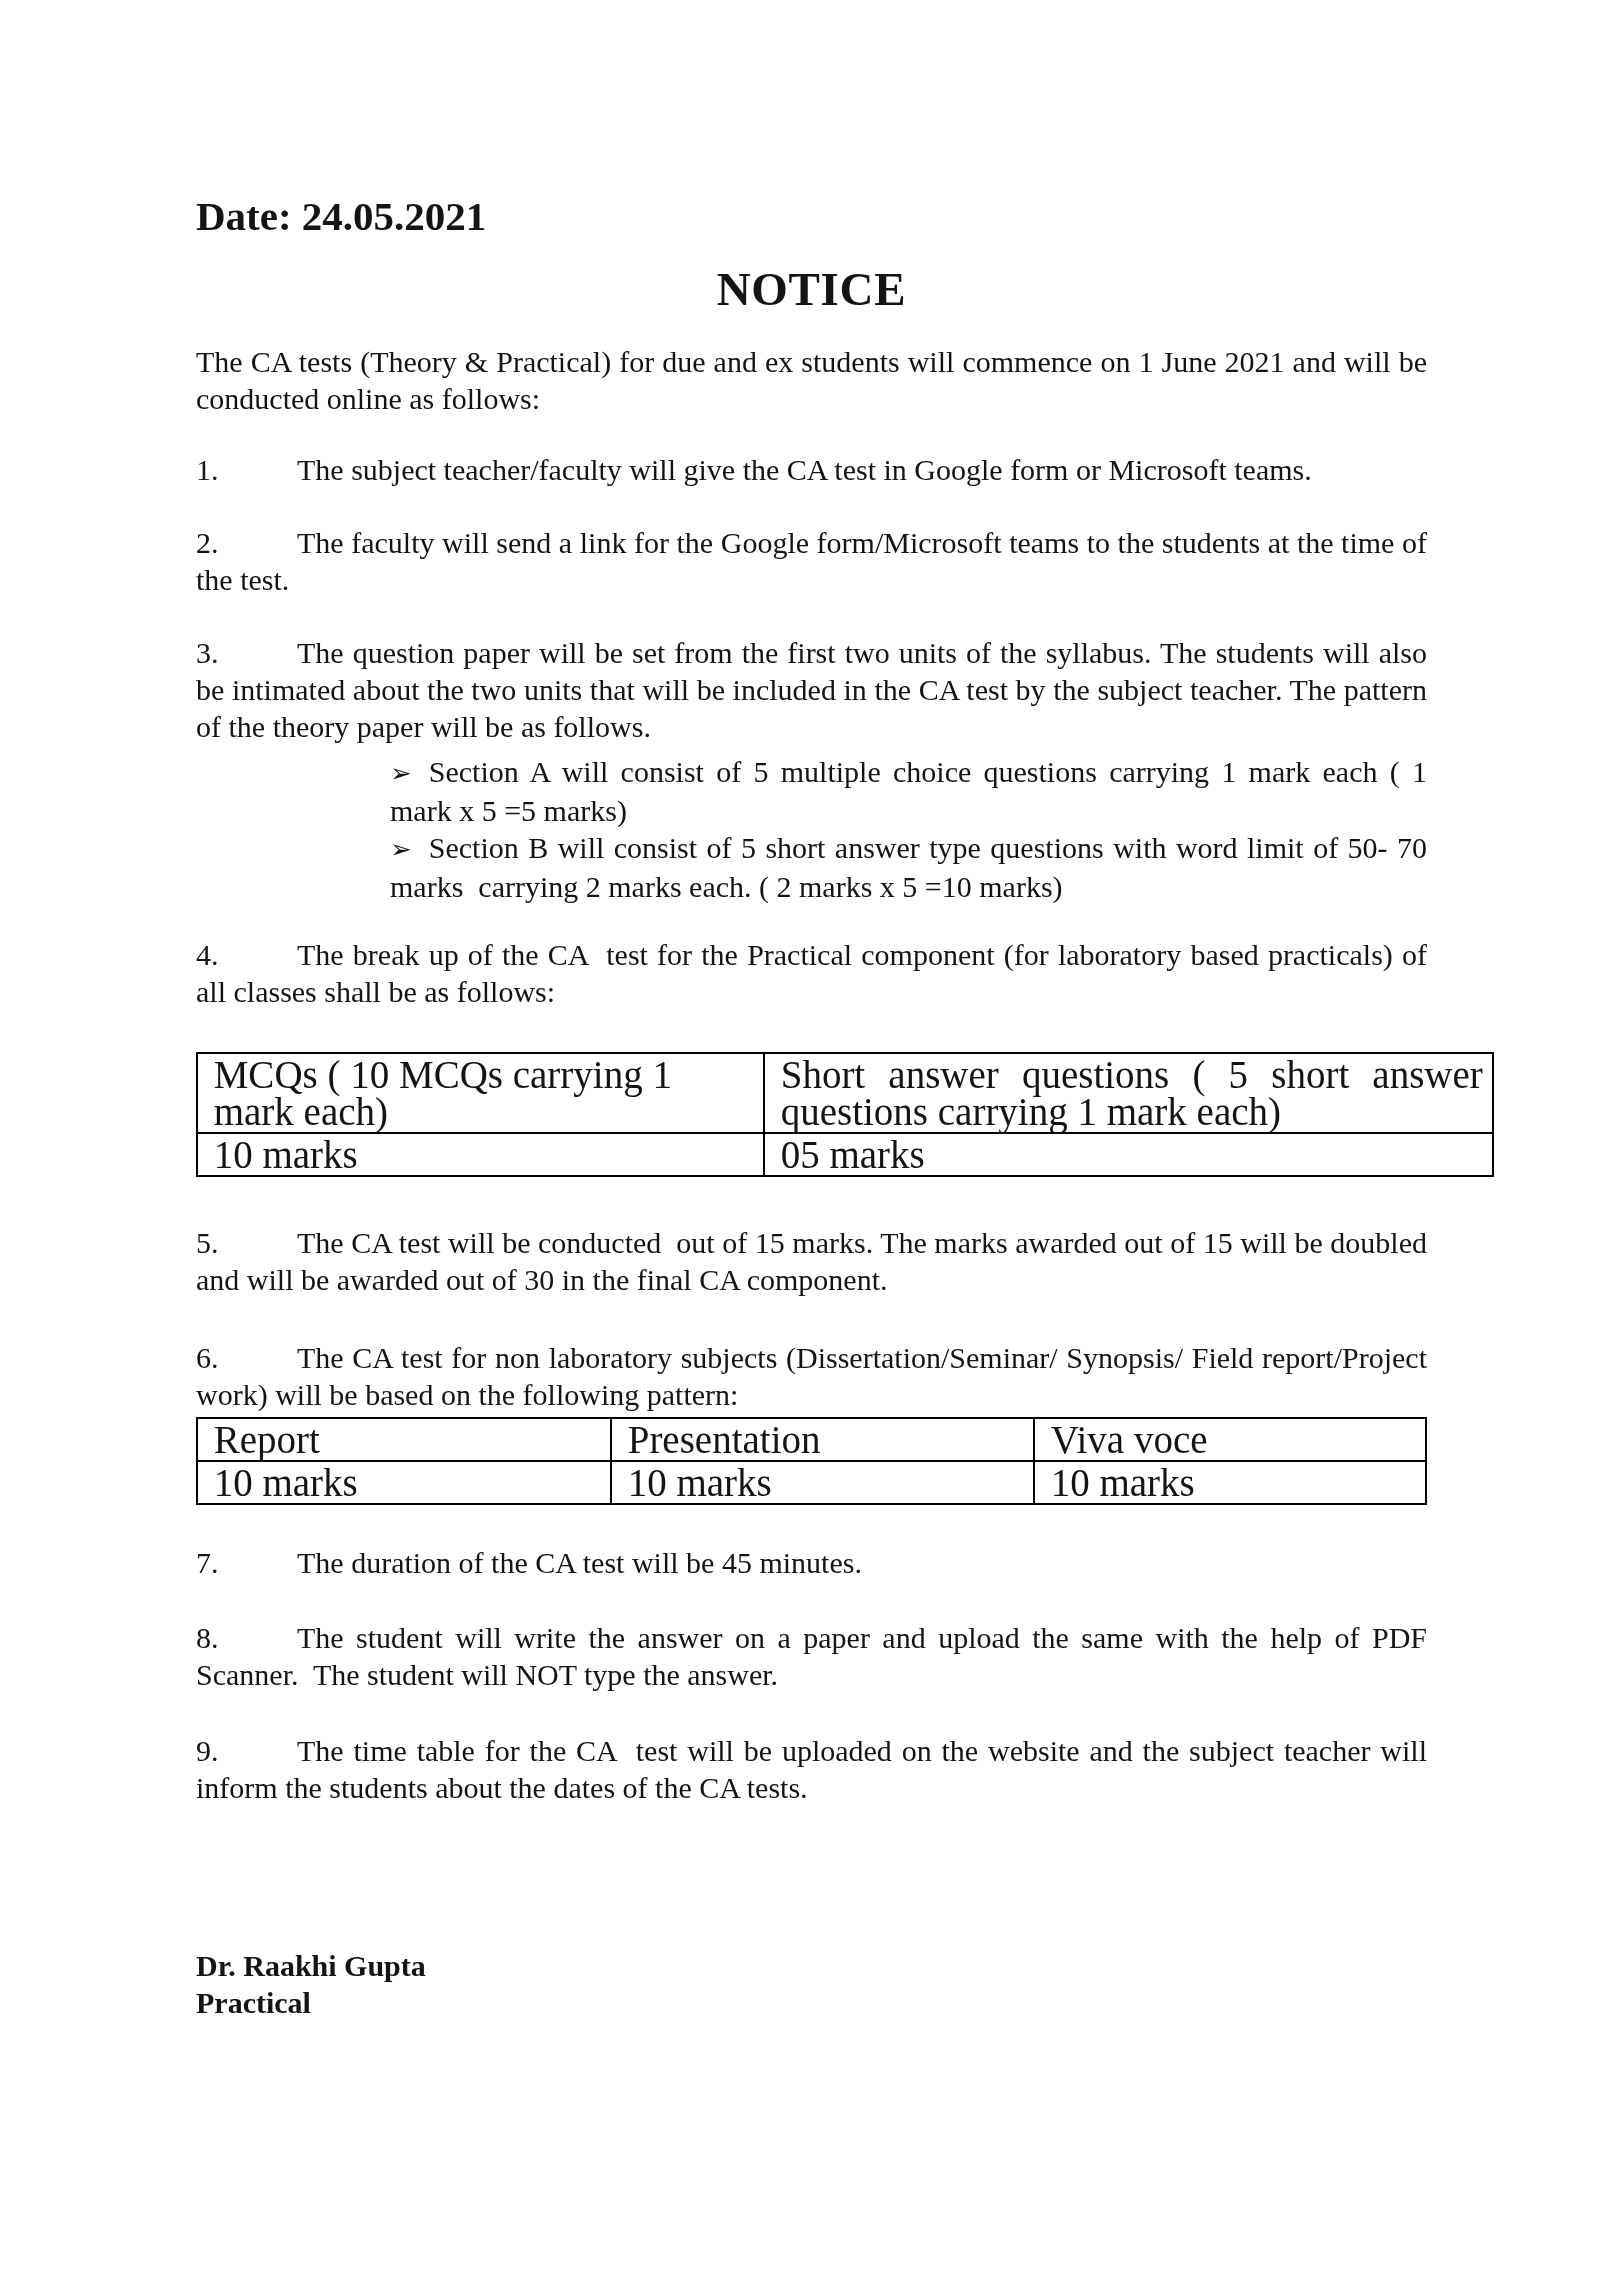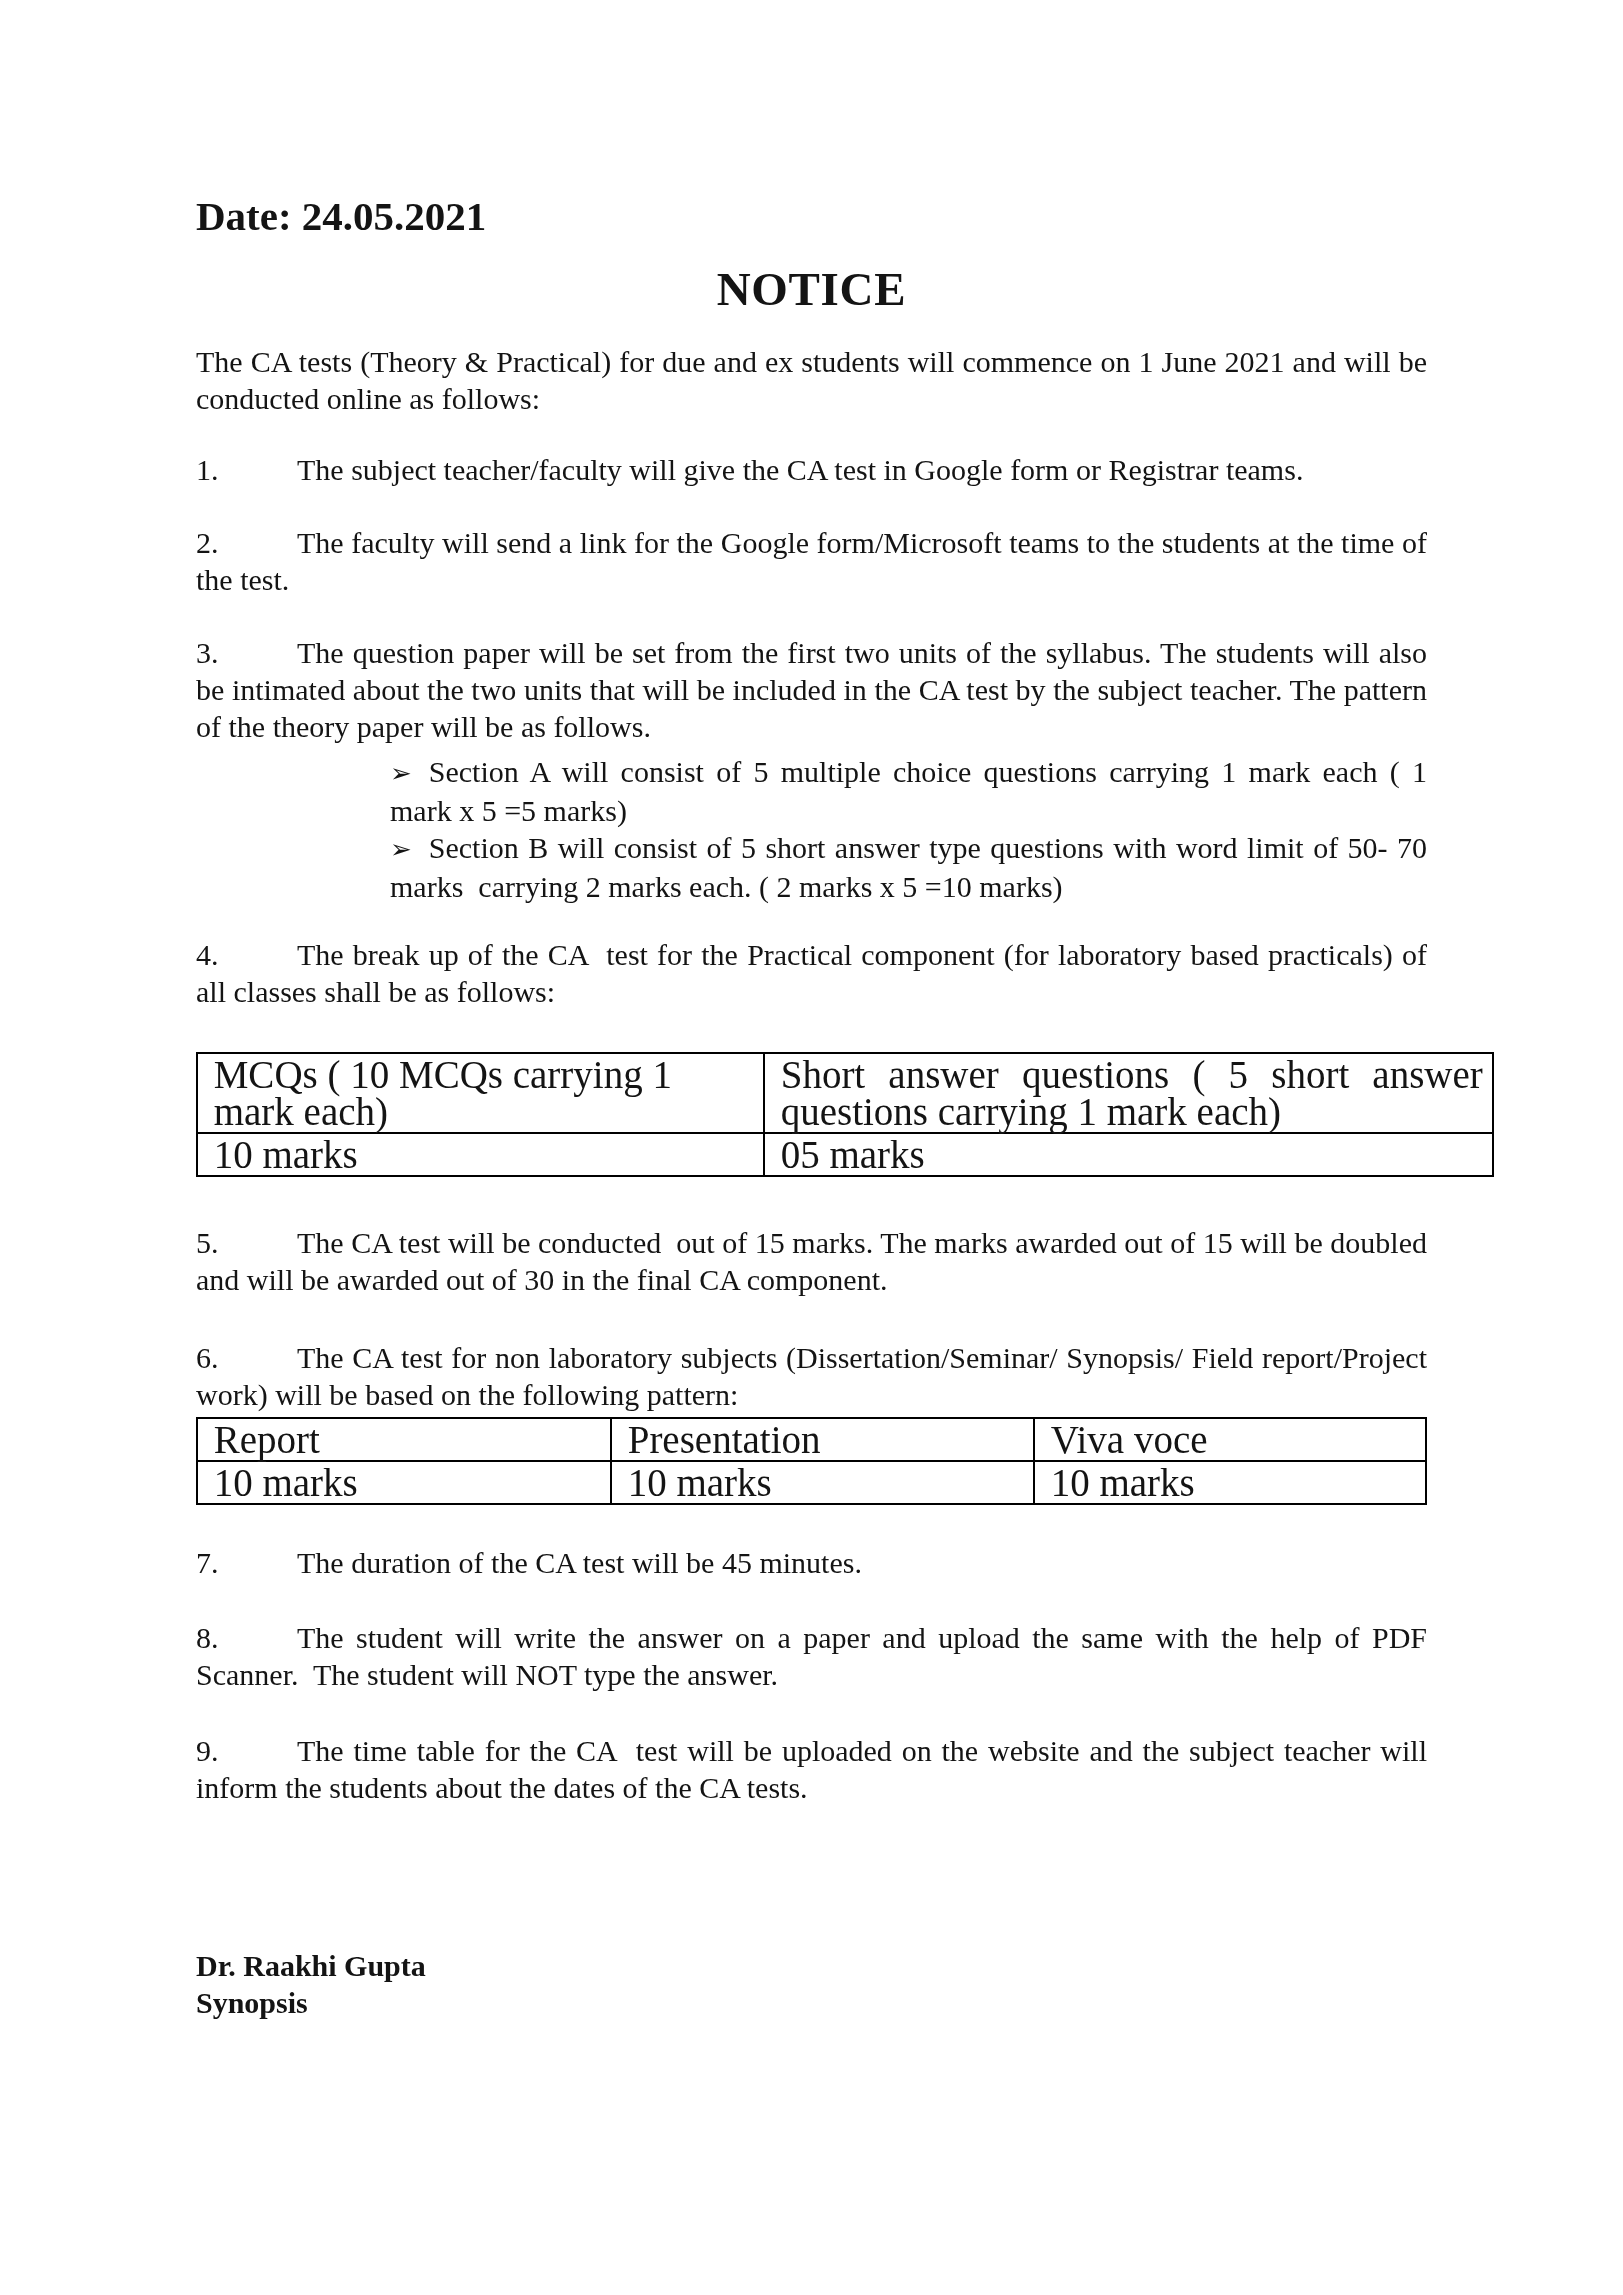--- a/index.html
+++ b/index.html
@@ -86,21 +86,21 @@
 <body>
 
 <div id="content">
 
   <div class="date-line">Date: 24.05.2021</div>
 
   <h1 class="doc-title">NOTICE</h1>
 
   <p class="para intro">The CA tests (Theory &amp; Practical) for due and ex students will commence on 1 June 2021 and will be conducted online as follows:</p>
 
-  <div class="item item-1"><span class="num">1.</span><span>The subject teacher/faculty will give the CA test in Google form or Registrar teams.</span></div>
+  <div class="item item-1"><span class="num">1.</span><span>The subject teacher/faculty will give the CA test in Google form or Microsoft teams.</span></div>
 
   <div class="item item-2"><span class="num">2.</span><span>The faculty will send a link for the Google form/Microsoft teams to the students at the time of the test.</span></div>
 
   <div class="item item-3"><span class="num">3.</span><span>The question paper will be set from the first two units of the syllabus. The students will also be intimated about the two units that will be included in the CA test by the subject teacher. The pattern of the theory paper will be as follows.</span></div>
 
   <div class="bullets">
     <div class="bullet"><span class="glyph">➢</span><span>Section A will consist of 5 multiple choice questions carrying 1 mark each ( 1 mark x 5 =5 marks)</span></div>
     <div class="bullet"><span class="glyph">➢</span><span>Section B will consist of 5 short answer type questions with word limit of 50- 70 marks  carrying 2 marks each. ( 2 marks x 5 =10 marks)</span></div>
   </div>
 
@@ -148,17 +148,17 @@
   </table>
 
   <div class="item item-7"><span class="num">7.</span><span>The duration of the CA test will be 45 minutes.</span></div>
 
   <div class="item item-8"><span class="num">8.</span><span>The student will write the answer on a paper and upload the same with the help of PDF Scanner.  The student will NOT type the answer.</span></div>
 
   <div class="item item-9"><span class="num">9.</span><span>The time table for the CA  test will be uploaded on the website and the subject teacher will inform the students about the dates of the CA tests.</span></div>
 
   <div class="signature">
     <div>Dr. Raakhi Gupta</div>
-    <div>Synopsis</div>
+    <div>Practical</div>
   </div>
 
 </div>
 
 
 </body></html>

